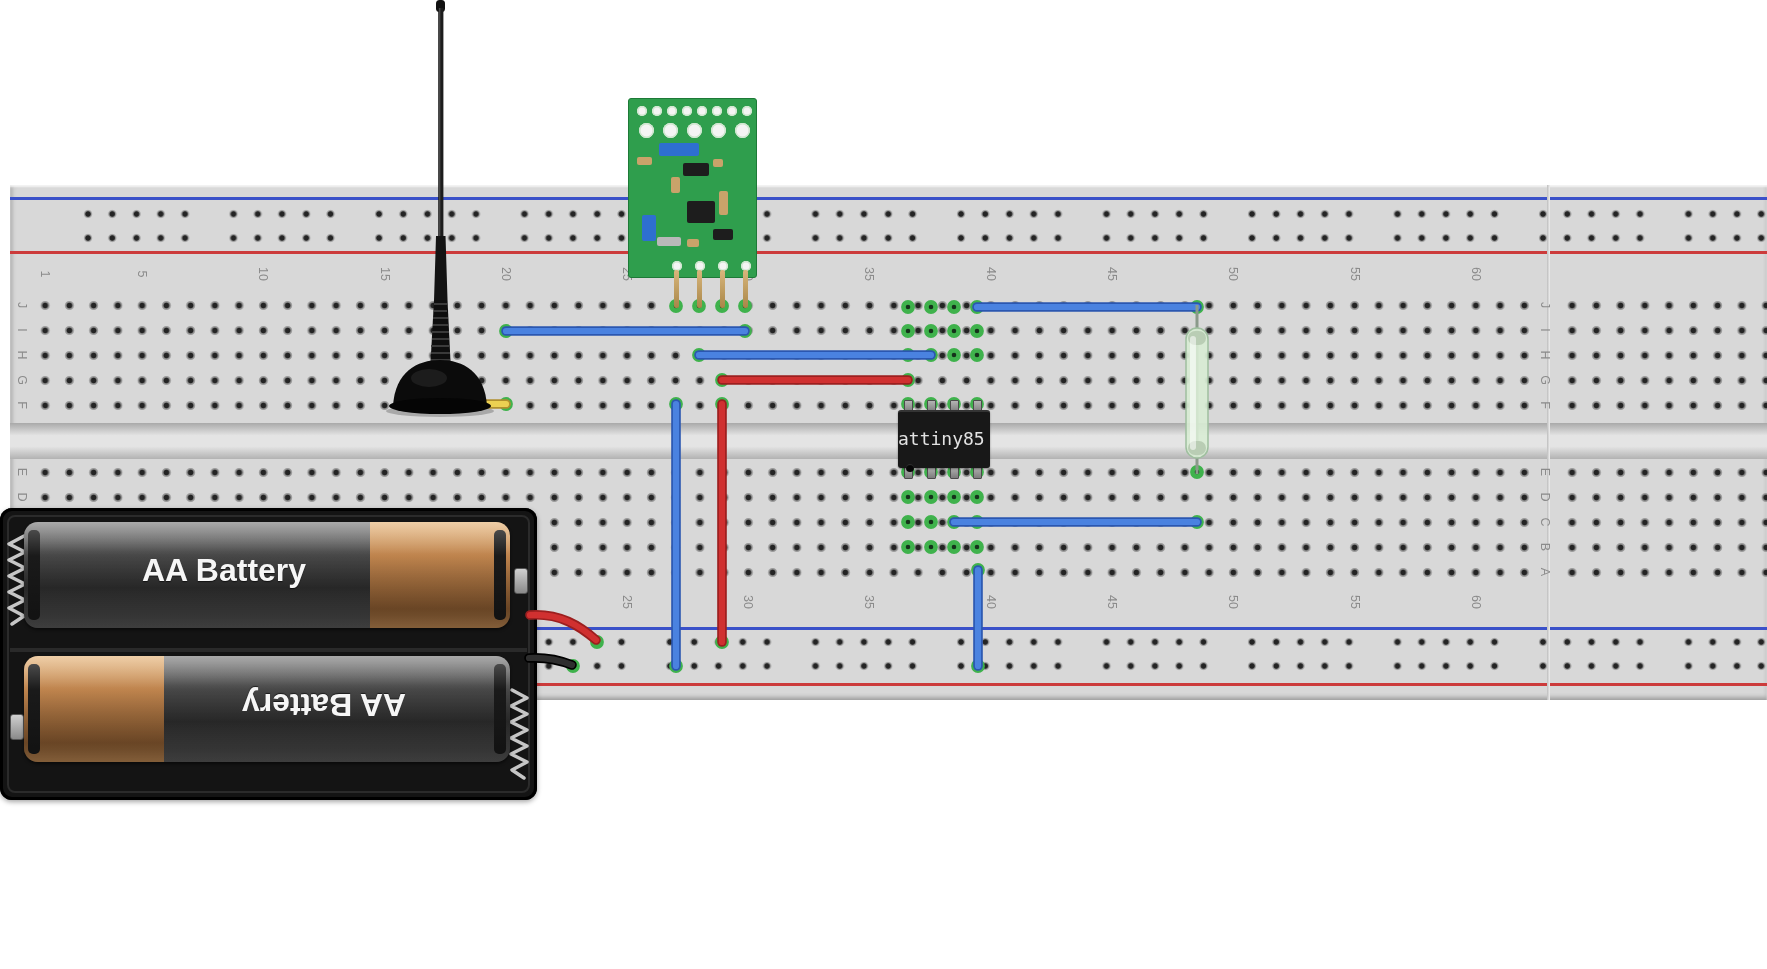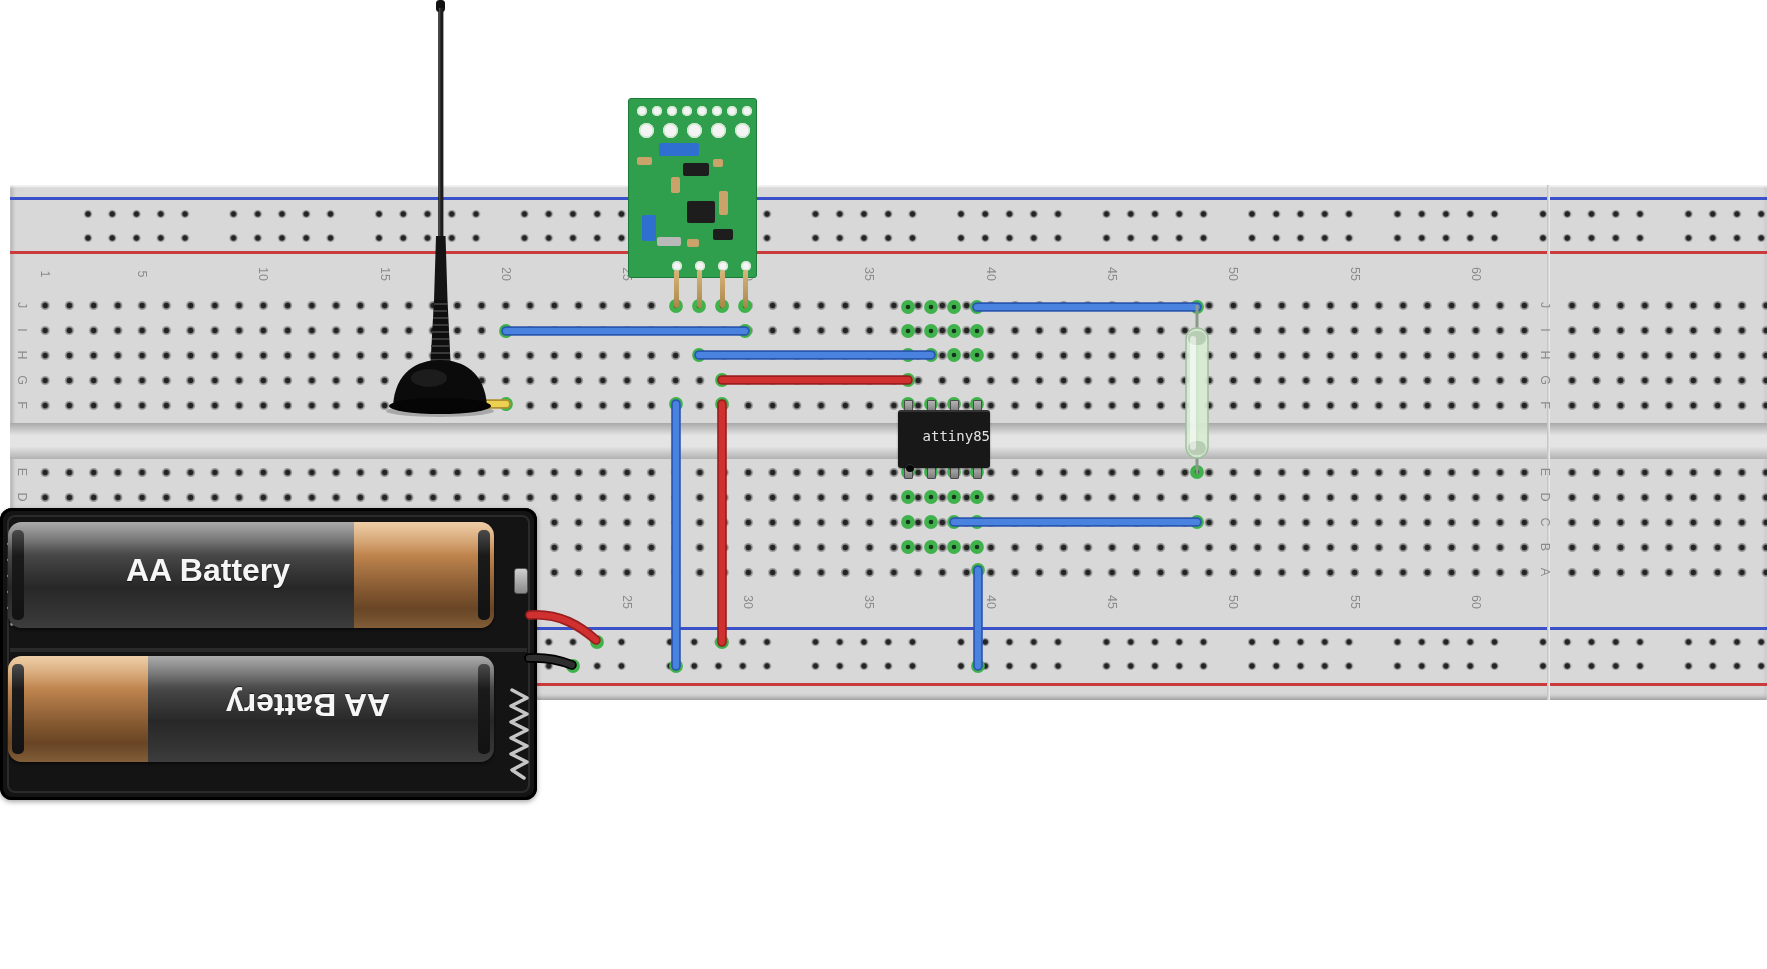--- a/index.html
+++ b/index.html
@@ -68,39 +68,39 @@
   .pcb-part { position:absolute; border-radius:2px; }
   .p-blue { background:#2e6fd0; } .p-tan { background:#c9a36a; }
   .p-blk { background:#1d1d1d; } .p-sil { background:#b9b9b9; }
   .rf-pin { position:absolute; width:5px; height:38px; top:172px;
     background:linear-gradient(#d8b67c,#a98648); border-radius:2px; }
 
   
   .attiny { left:898px; top:400px; width:92px; height:80px; }
   .dip-body { position:absolute; left:0; top:10px; width:92px; height:58px; background:#181818;
     border-radius:3px; border-top:2px solid #343434; box-shadow:0 1px 2px rgba(0,0,0,.4); }
-  .dip-label { position:absolute; left:0; top:16px; width:92px; text-align:right;
-    font-family:"DejaVu Sans Mono", monospace; font-size:14px; color:#e2e2e2; letter-spacing:0; }
+  .dip-label { position:absolute; left:0; top:16px; width:92px; text-align:left;
+    font-family:"DejaVu Sans Mono", monospace; font-size:18px; color:#e2e2e2; letter-spacing:0; }
   .dip-dot { position:absolute; left:8px; top:52px; width:8px; height:8px; border-radius:50%;
     background:#060606; box-shadow:inset 0 1px 1px #333; }
   .dip-pin { position:absolute; width:9px; height:13px; background:linear-gradient(#b4b4b4,#7c7c7c);
     border:1px solid #4c4c4c; border-radius:1px; }
 
   
   .reed { left:1183px; top:300px; width:30px; height:180px; }
 
   
   .antenna { left:385px; top:0; width:120px; height:420px; }
 
   
   .holder { left:0; top:508px; width:537px; height:292px; background:#141414;
     border-radius:12px; box-shadow:0 2px 5px rgba(0,0,0,.35), inset 0 0 0 3px #000; }
   .holder-inner { position:absolute; inset:7px; border:2px solid #2b2b2b; border-radius:8px; }
   .holder-div { position:absolute; left:10px; right:10px; top:140px; height:4px; background:#2a2a2a; }
-  .bat { position:absolute; left:8px; width:486px; height:106px; border-radius:14px; overflow:hidden;
+  .bat { position:absolute; left:24px; width:486px; height:106px; border-radius:14px; overflow:hidden;
     box-shadow:0 2px 3px rgba(0,0,0,.5); }
   .bat-top { top:14px; } .bat-bot { top:148px; }
   .bat-zone { position:absolute; top:0; bottom:0; }
   .z-gray   { background:linear-gradient(#8a8a8a, #4a4a4a 28%, #2e2e2e 62%, #555); }
   .z-copper { background:linear-gradient(#e8bb85, #c0854e 30%, #8c5c31 82%, #b5824f); }
   .bat-cap { position:absolute; top:8px; bottom:8px; width:12px; background:#1a1a1a; border-radius:5px; }
   .bat-shine { position:absolute; inset:0;
     background:linear-gradient(rgba(255,255,255,.28), rgba(255,255,255,0) 32%, rgba(0,0,0,.28) 88%); }
   .bat-label { position:absolute; top:30px; font-size:32px; font-weight:bold; color:#f6f6f6;
     width:280px; text-align:center; text-shadow:0 1px 1px rgba(0,0,0,.6); }

